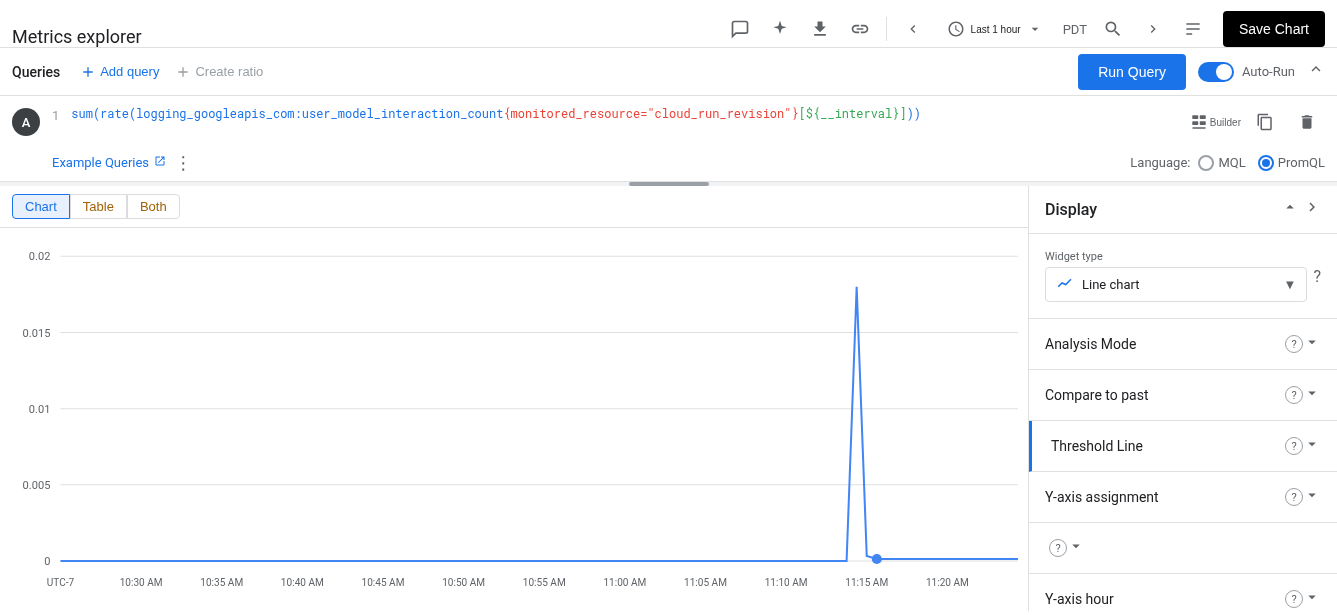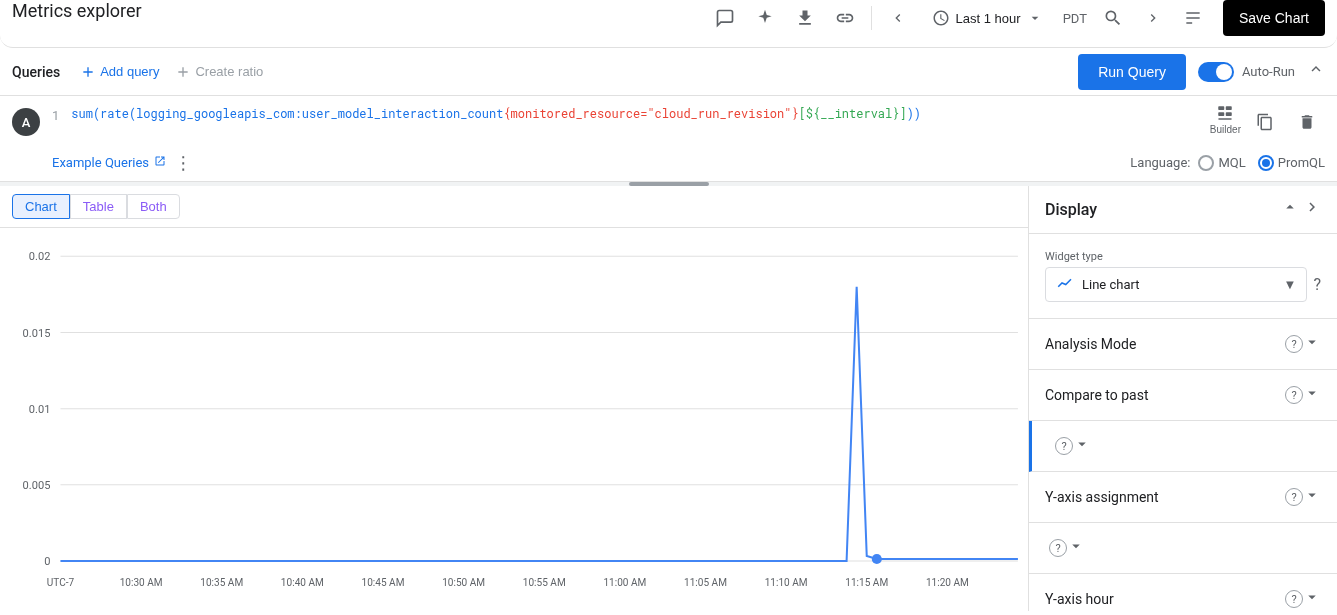--- a/index.html
+++ b/index.html
@@ -1,34 +1,34 @@
 <!DOCTYPE html>
 <html><head>
   <meta charset="utf-8">
   <style>
     * { box-sizing: border-box; margin: 0; padding: 0; }
     body { font-family: 'Google Sans', Roboto, Arial, sans-serif; font-size: 13px; background: #fff; color: #202124; overflow: hidden; width: 1337px; height: 615px; }
 
     
     .header {
-      display: flex; align-items: flex-start; padding: 0 12px; height: 48px;
-      border-bottom: 1px solid #e0e0e0; background: #fff; border-radius: 13px;
+      display: flex; align-items: flex-end; padding: 0 12px; height: 48px;
+      border-bottom: 1px solid #e0e0e0; background: #fff;
     }
     .header-title { font-size: 18px; font-weight: 400; color: #202124; flex: 1; }
     .header-icons { display: flex; align-items: center; gap: 4px; }
     .icon-btn {
       width: 36px; height: 36px; border-radius: 50%; border: none;
       background: transparent; cursor: pointer; display: flex; align-items: center;
       justify-content: center; color: #5f6368; font-size: 18px;
     }
     .divider-v { width: 1px; height: 24px; background: #e0e0e0; margin: 0 4px; }
     .time-btn {
       display: flex; align-items: center; gap: 6px; padding: 0 12px;
       height: 36px; border: none; background: transparent; cursor: pointer;
-      color: #202124; font-size: 13px; border-radius: 4px;
+      color: #202124; font-size: 10px; border-radius: 4px;
     }
     .pdt-label { font-size: 13px; color: #5f6368; margin: 0 4px; }
     .save-btn {
       background: #000000; color: #fff; border: none; border-radius: 4px;
       padding: 0 16px; height: 36px; font-size: 14px; cursor: pointer; margin-left: 8px;
     }
 
     
     .queries-bar {
       display: flex; align-items: center; padding: 0 12px; height: 48px;
@@ -93,21 +93,21 @@
     .scroll-thumb { width: 80px; height: 4px; background: #9aa0a6; border-radius: 2px; }
 
     
     .main-content { display: flex; height: calc(615px - 48px - 48px - 90px - 4px); }
 
     
     .chart-area { flex: 1; display: flex; flex-direction: column; border-right: 1px solid #e0e0e0; }
     .chart-tabs { display: flex; align-items: center; padding: 8px 12px; border-bottom: 1px solid #e0e0e0; }
     .tab-btn {
       padding: 4px 12px; border: 1px solid #dadce0; background: #fff;
-      cursor: pointer; font-size: 13px; color: #8b5cf6;
+      cursor: pointer; font-size: 13px; color: #a16207;
     }
     .tab-btn:first-child { border-radius: 4px 0 0 4px; }
     .tab-btn:last-child { border-radius: 0 4px 4px 0; }
     .tab-btn.active { background: #e8f0fe; color: #1a73e8; border-color: #1a73e8; z-index:1; }
     .chart-container { flex: 1; position: relative; padding: 8px 0; }
 
     svg.chart { width: 100%; height: 100%; }
 
     
     .right-panel { width: 308px; background: #fff; display: flex; flex-direction: column; overflow-y: auto; }
@@ -231,21 +231,21 @@
 </div>
 
 <div class="query-editor">
   <div class="query-row">
     <div class="query-letter">A</div>
     <span class="query-line-number">1</span>
     <div class="query-code">
       <span class="code-blue">sum(rate(logging_googleapis_com:user_model_interaction_count</span><span class="code-red">{monitored_resource="cloud_run_revision"}</span><span class="code-green">[${__interval}]</span><span class="code-blue">))</span>
     </div>
     <div style="margin-left:8px; display:flex; gap:6px;">
-      <button class="panel-icon-btn" style="font-size:12px; color:#5f6368; display:flex; flex-direction:column; align-items:center; gap:2px;">
+      <button class="panel-icon-btn" style="font-size:12px; color:#5f6368; display:flex; flex-direction:row; align-items:center; gap:2px;">
         <svg width="18" height="18" viewBox="0 0 24 24" fill="#5f6368">
             <rect x="3" y="3" width="8" height="5" rx="1"></rect>
             <rect x="13" y="3" width="8" height="5" rx="1"></rect>
             <rect x="3" y="11" width="8" height="5" rx="1"></rect>
             <rect x="13" y="11" width="8" height="5" rx="1"></rect>
             <rect x="3" y="19" width="18" height="2" rx="1"></rect>
           </svg>
         <span style="font-size:10px;">Builder</span>
       </button>
       <button class="icon-btn">
@@ -346,21 +346,21 @@
         <button class="panel-icon-btn">
           <svg width="18" height="18" viewBox="0 0 24 24" fill="#5f6368">
               <path d="M10 6L8.59 7.41 13.17 12l-4.58 4.59L10 18l6-6z"></path>
             </svg>
         </button>
       </div>
     </div>
 
     <div class="widget-type-section">
       <div class="widget-type-label">Widget type</div>
-      <div style="display:flex; align-items:center;">
+      <div style="display:flex; ">
         <div class="widget-select" style="flex:1;">
           <span class="widget-select-icon">
             <svg width="18" height="18" viewBox="0 0 24 24" fill="none" stroke="#1a73e8" stroke-width="2">
                 <polyline points="3,17 8,12 13,14 20,7"></polyline>
               </svg>
           </span>
           <span class="widget-select-text">Line chart</span>
           <span class="widget-select-arrow">▼</span>
         </div>
         <span class="widget-help">?</span>
@@ -381,20 +381,21 @@
       <span class="section-label">Compare to past</span>
       <span class="section-help" style="font-size:14px; color:#5f6368; border:1px solid #9aa0a6; border-radius:50%; width:18px; height:18px; display:flex; align-items:center; justify-content:center; font-size:11px;">?</span>
       <span class="section-expand">
         <svg width="18" height="18" viewBox="0 0 24 24" fill="#5f6368">
             <path d="M7 10l5 5 5-5z"></path>
           </svg>
       </span>
     </div>
 
     <div class="panel-section threshold" style="border-left: 3px solid #1a73e8;">
+      <span class="section-label">Threshold Line</span>
       <span class="section-help" style="font-size:14px; color:#5f6368; border:1px solid #9aa0a6; border-radius:50%; width:18px; height:18px; display:flex; align-items:center; justify-content:center; font-size:11px;">?</span>
       <span class="section-expand">
         <svg width="18" height="18" viewBox="0 0 24 24" fill="#5f6368">
             <path d="M7 10l5 5 5-5z"></path>
           </svg>
       </span>
     </div>
 
     <div class="panel-section">
       <span class="section-label">Y-axis assignment</span>

